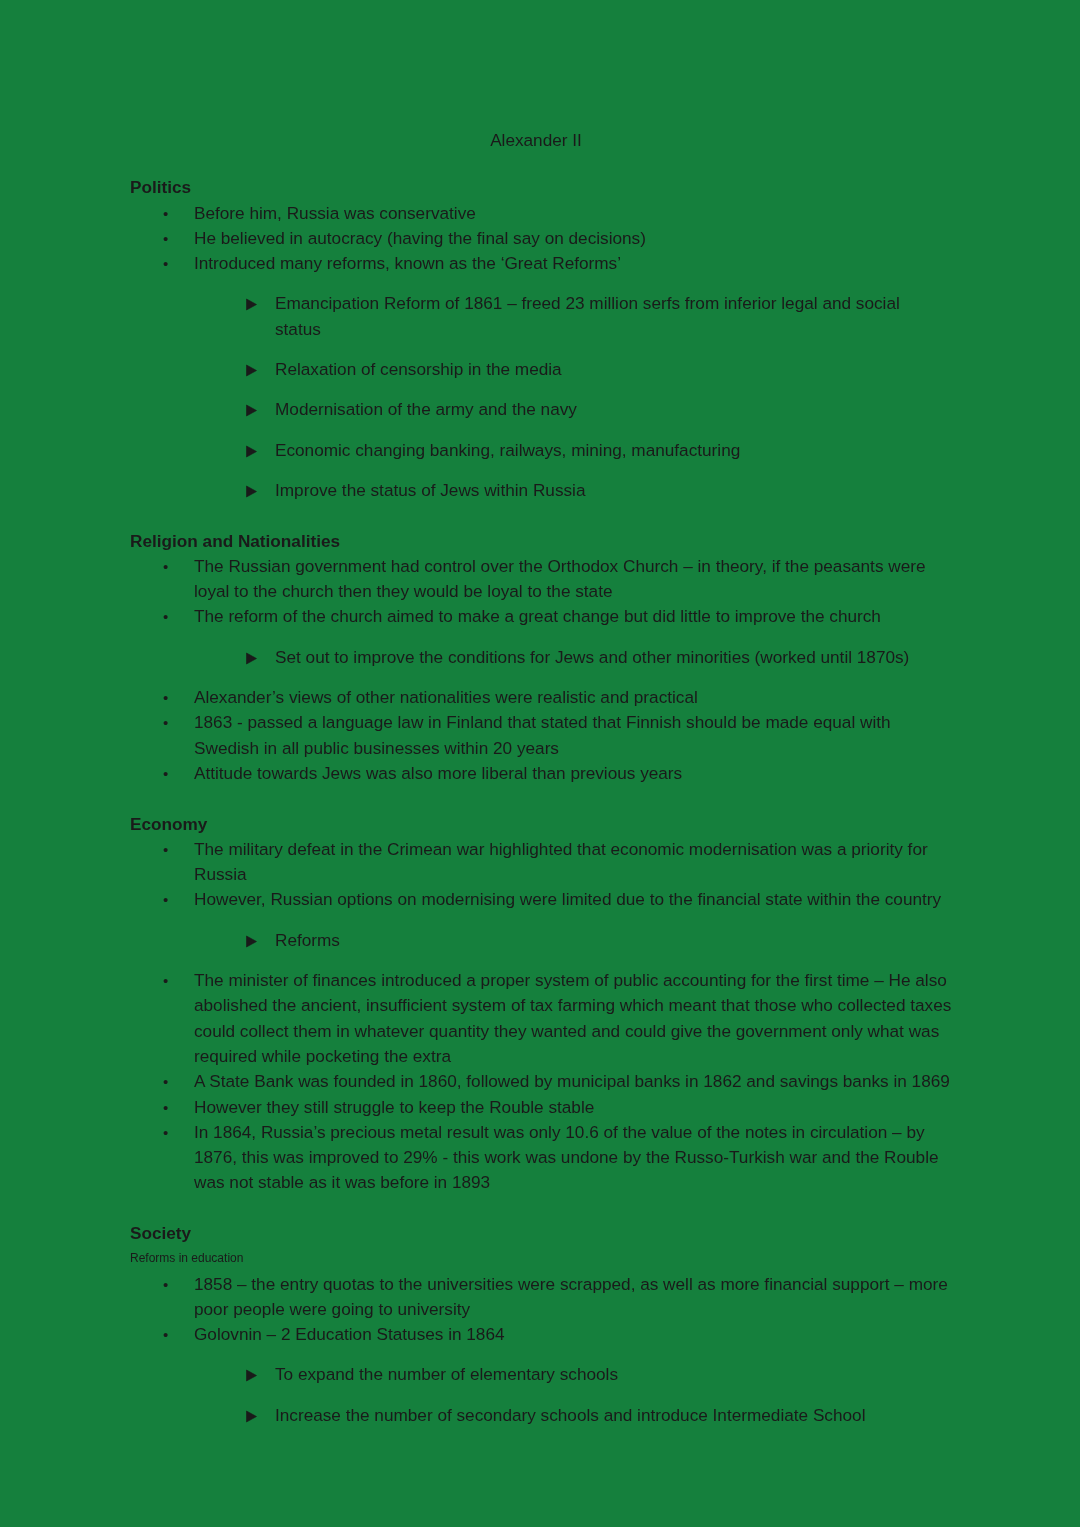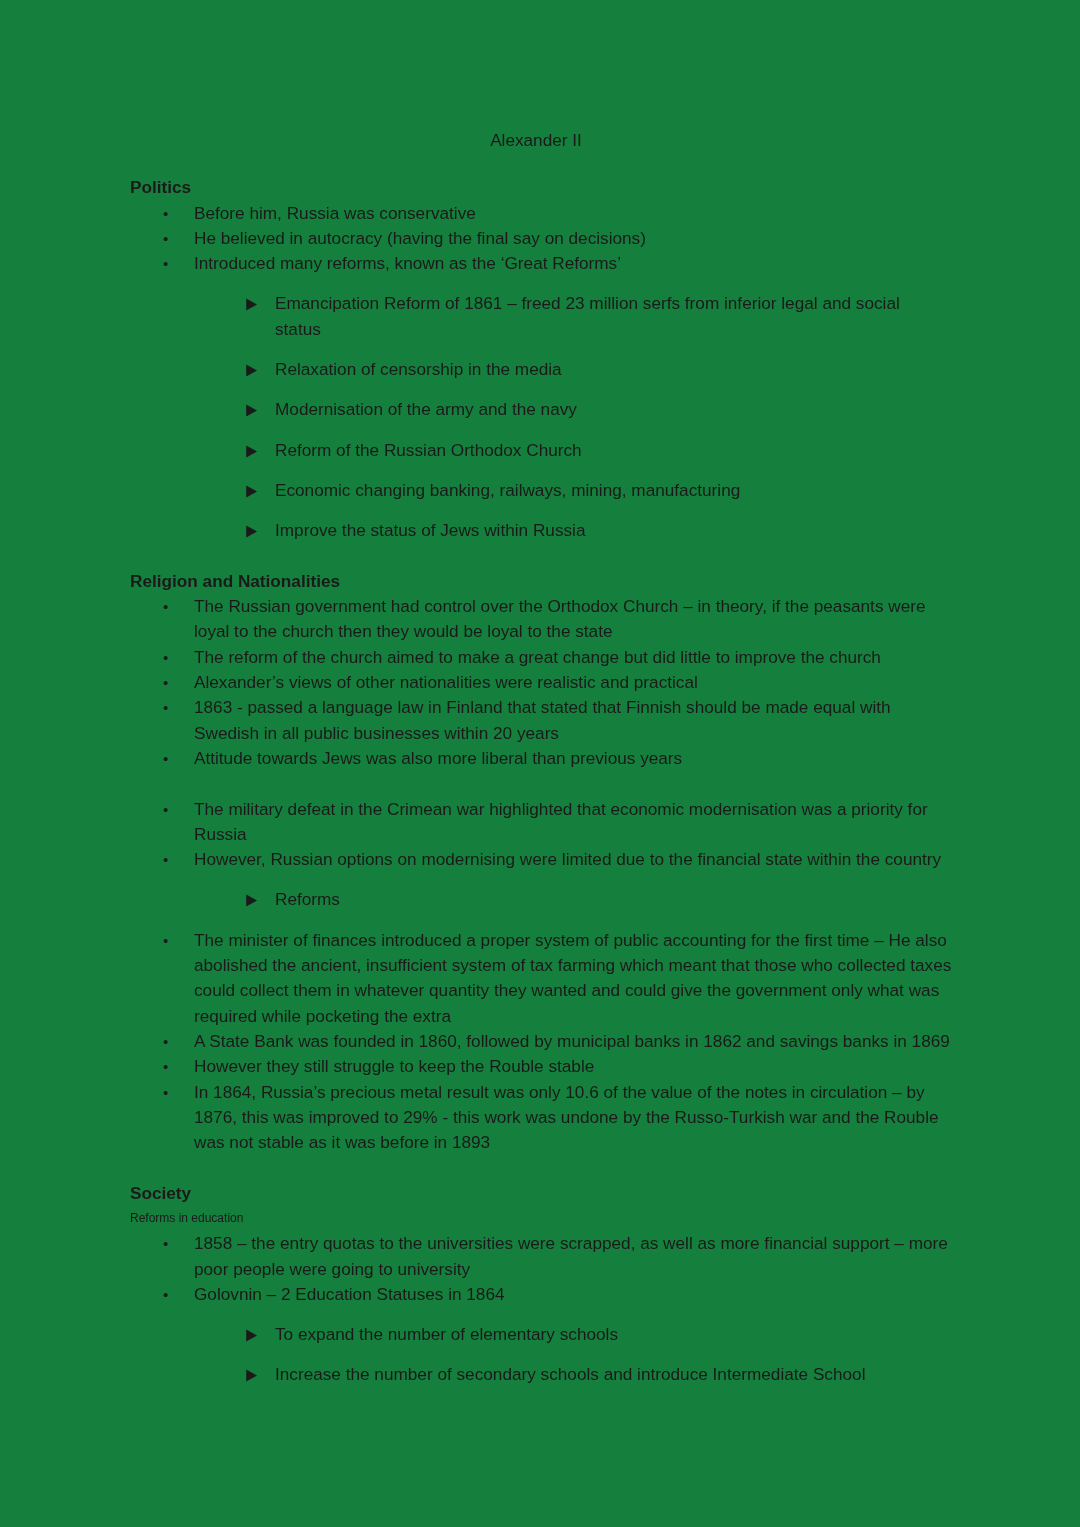--- a/index.html
+++ b/index.html
@@ -150,28 +150,20 @@
                     </svg>
                   </span>
                   <span class="li-text">Modernisation of the army and the navy</span>
                 </li>
                 <li class="b2">
                   <span class="bullet-arrow">
                     <svg width="13" height="13" viewBox="0 0 13 13" aria-hidden="true">
                       <polygon points="1.5,1 11.5,6.5 1.5,12" fill="#1a1a1a" stroke="#1a1a1a" stroke-width="0.6" stroke-linejoin="round"></polygon>
                     </svg>
                   </span>
-                  <span class="li-text">Reform of the Russian Orthodox Church</span>
-                </li>
-                <li class="b2">
-                  <span class="bullet-arrow">
-                    <svg width="13" height="13" viewBox="0 0 13 13" aria-hidden="true">
-                      <polygon points="1.5,1 11.5,6.5 1.5,12" fill="#1a1a1a" stroke="#1a1a1a" stroke-width="0.6" stroke-linejoin="round"></polygon>
-                    </svg>
-                  </span>
                   <span class="li-text">Economic changing banking, railways, mining, manufacturing</span>
                 </li>
                 <li class="b2">
                   <span class="bullet-arrow">
                     <svg width="13" height="13" viewBox="0 0 13 13" aria-hidden="true">
                       <polygon points="1.5,1 11.5,6.5 1.5,12" fill="#1a1a1a" stroke="#1a1a1a" stroke-width="0.6" stroke-linejoin="round"></polygon>
                     </svg>
                   </span>
                   <span class="li-text">Improve the status of Jews within Russia</span>
                 </li>
@@ -183,37 +175,46 @@
           <div class="section-heading">Religion and Nationalities</div>
           <ul class="lvl1">
             <li class="b1">
               <span class="bullet-dot">•</span>
               <span class="li-text">The Russian government had control over the Orthodox Church – in theory, if the peasants were loyal to the church then they would be loyal to the state</span>
             </li>
             <li class="b1">
               <span class="bullet-dot">•</span>
               <span class="li-text">The reform of the church aimed to make a great change but did little to improve the church</span>
               <ul class="lvl2">
+                <li class="b2">
+                  <span class="bullet-arrow">
+                    <svg width="13" height="13" viewBox="0 0 13 13" aria-hidden="true">
+                      <polygon points="1.5,1 11.5,6.5 1.5,12" fill="#1a1a1a" stroke="#1a1a1a" stroke-width="0.6" stroke-linejoin="round"></polygon>
+                    </svg>
+                  </span>
+                  <span class="li-text">Set out to improve the conditions for Jews and other minorities (worked until 1870s)</span>
+                </li>
               </ul>
             </li>
             <li class="b1">
               <span class="bullet-dot">•</span>
               <span class="li-text">Alexander’s views of other nationalities were realistic and practical</span>
             </li>
             <li class="b1">
               <span class="bullet-dot">•</span>
               <span class="li-text">1863 - passed a language law in Finland that stated that Finnish should be made equal with Swedish in all public businesses within 20 years</span>
             </li>
             <li class="b1">
               <span class="bullet-dot">•</span>
               <span class="li-text">Attitude towards Jews was also more liberal than previous years</span>
             </li>
           </ul>
         </div>
         <div class="section">
+          <div class="section-heading">Economy</div>
           <ul class="lvl1">
             <li class="b1">
               <span class="bullet-dot">•</span>
               <span class="li-text">The military defeat in the Crimean war highlighted that economic modernisation was a priority for Russia</span>
             </li>
             <li class="b1">
               <span class="bullet-dot">•</span>
               <span class="li-text">However, Russian options on modernising were limited due to the financial state within the country</span>
               <ul class="lvl2">
                 <li class="b2">

